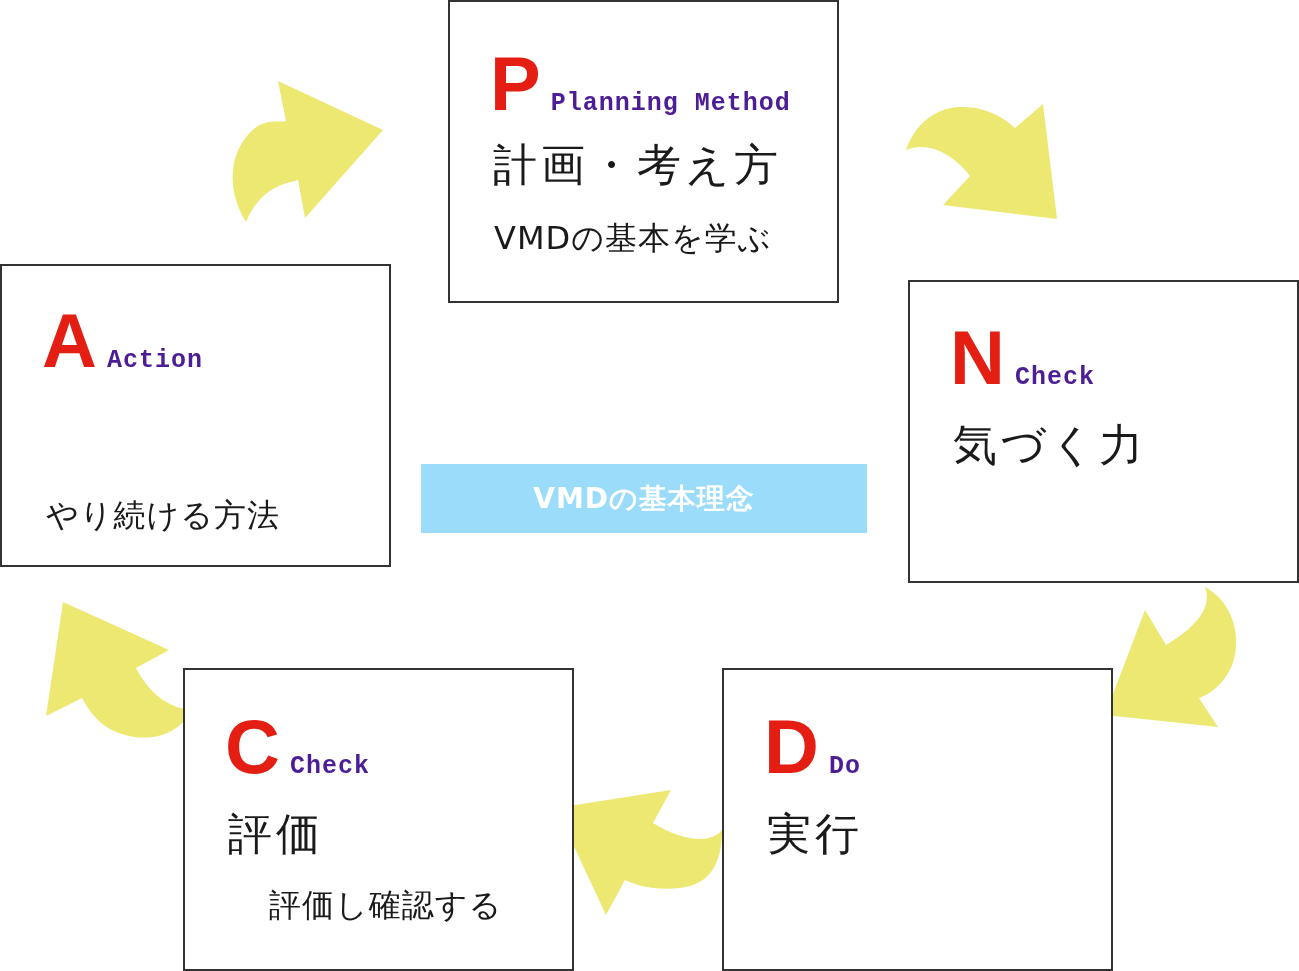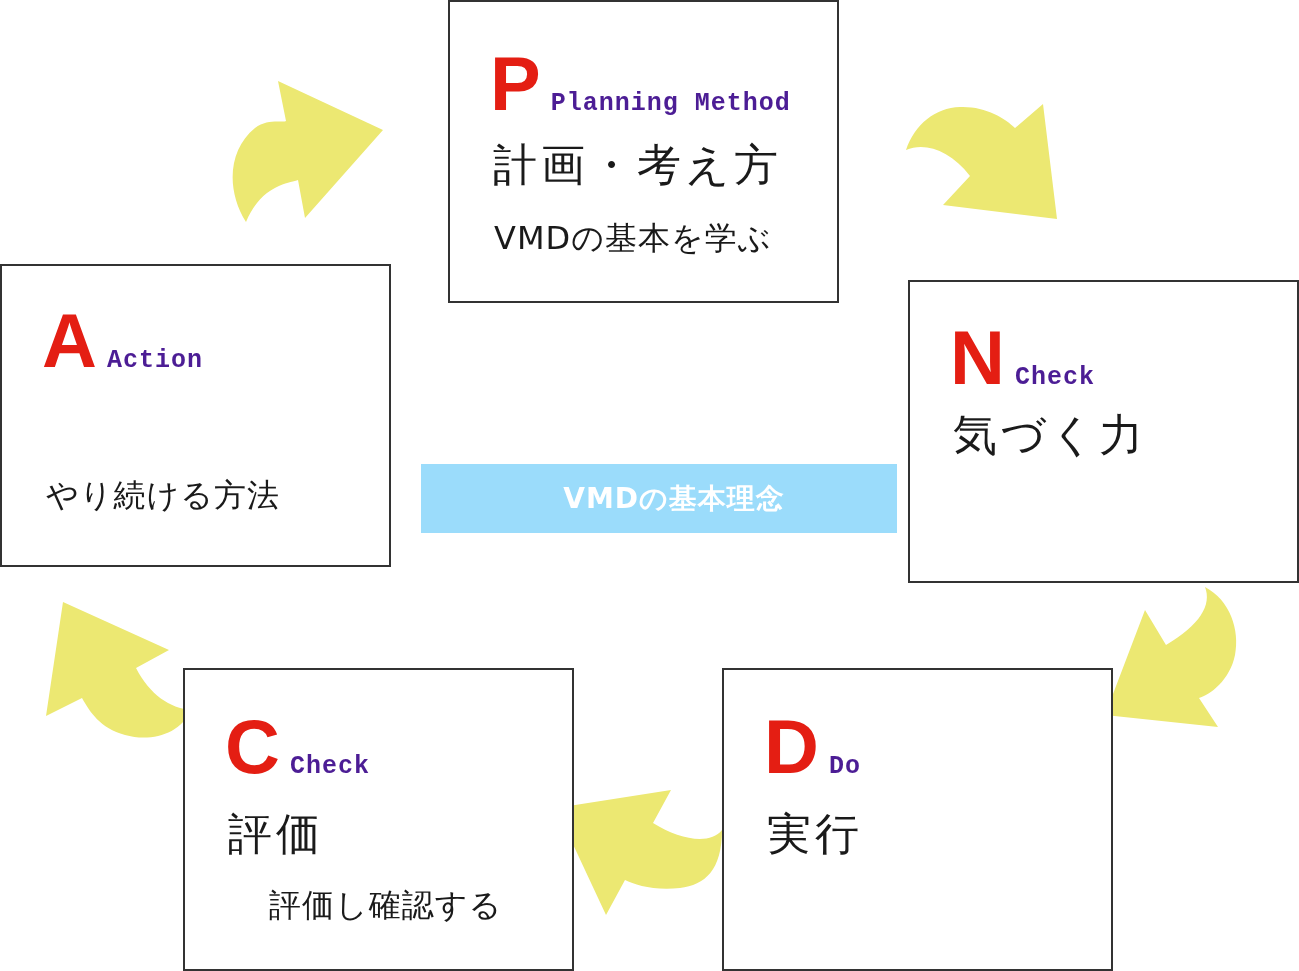--- a/index.html
+++ b/index.html
@@ -21,32 +21,32 @@
     #box-p { left: 448px; top: 0px; }
     #box-a { left: 0px; top: 264px; }
     #box-n { left: 908px; top: 280px; }
     #box-c { left: 183px; top: 668px; }
     #box-d { left: 722px; top: 668px; }
     #box-p .head { top: 52px; }
     #box-p .title { top: 138px; }
     #box-p .sub { top: 219px; }
     #box-a .head { top: 45px; }
     #box-a .title { top: 138px; }
-    #box-a .sub { top: 212px; font-family: Liberation Serif, serif; }
+    #box-a .sub { top: 232px; font-family: Liberation Serif, serif; }
     #box-n .head { top: 46px; }
-    #box-n .title { top: 128px; }
+    #box-n .title { top: 138px; }
     #box-n .sub { top: 218px; }
     #box-c .head { top: 47px; }
     #box-c .title { top: 139px; }
     #box-c .sub { top: 218px; margin-left: 40px; }
     #box-d .head { top: 47px; }
     #box-d .title { top: 139px; }
     #box-d .sub { top: 218px; }
     .banner { position: absolute; left: 421px; top: 464px; width: 446px; height: 69px;
-              background: #9bdcfb; display: flex; align-items: center; justify-content: center; padding-left: 30px; }
+              background: #9bdcfb; display: flex; align-items: center; justify-content: center; }
     .banner span { color: #ffffff; font-size: 28px; font-weight: 600; letter-spacing: 1px; }
   </style>
 </head>
 <body>
 
 <div class="stage">
 
   <svg class="arrows" viewBox="0 0 1299 971">
 
     <path fill="#ECE872" d="M246,222 C226,190 228,150 255,128 C268,118 283,123 286,121 L278,81 L383,130 L305,218 L298,180 C290,183 262,184 246,222 Z"></path>

